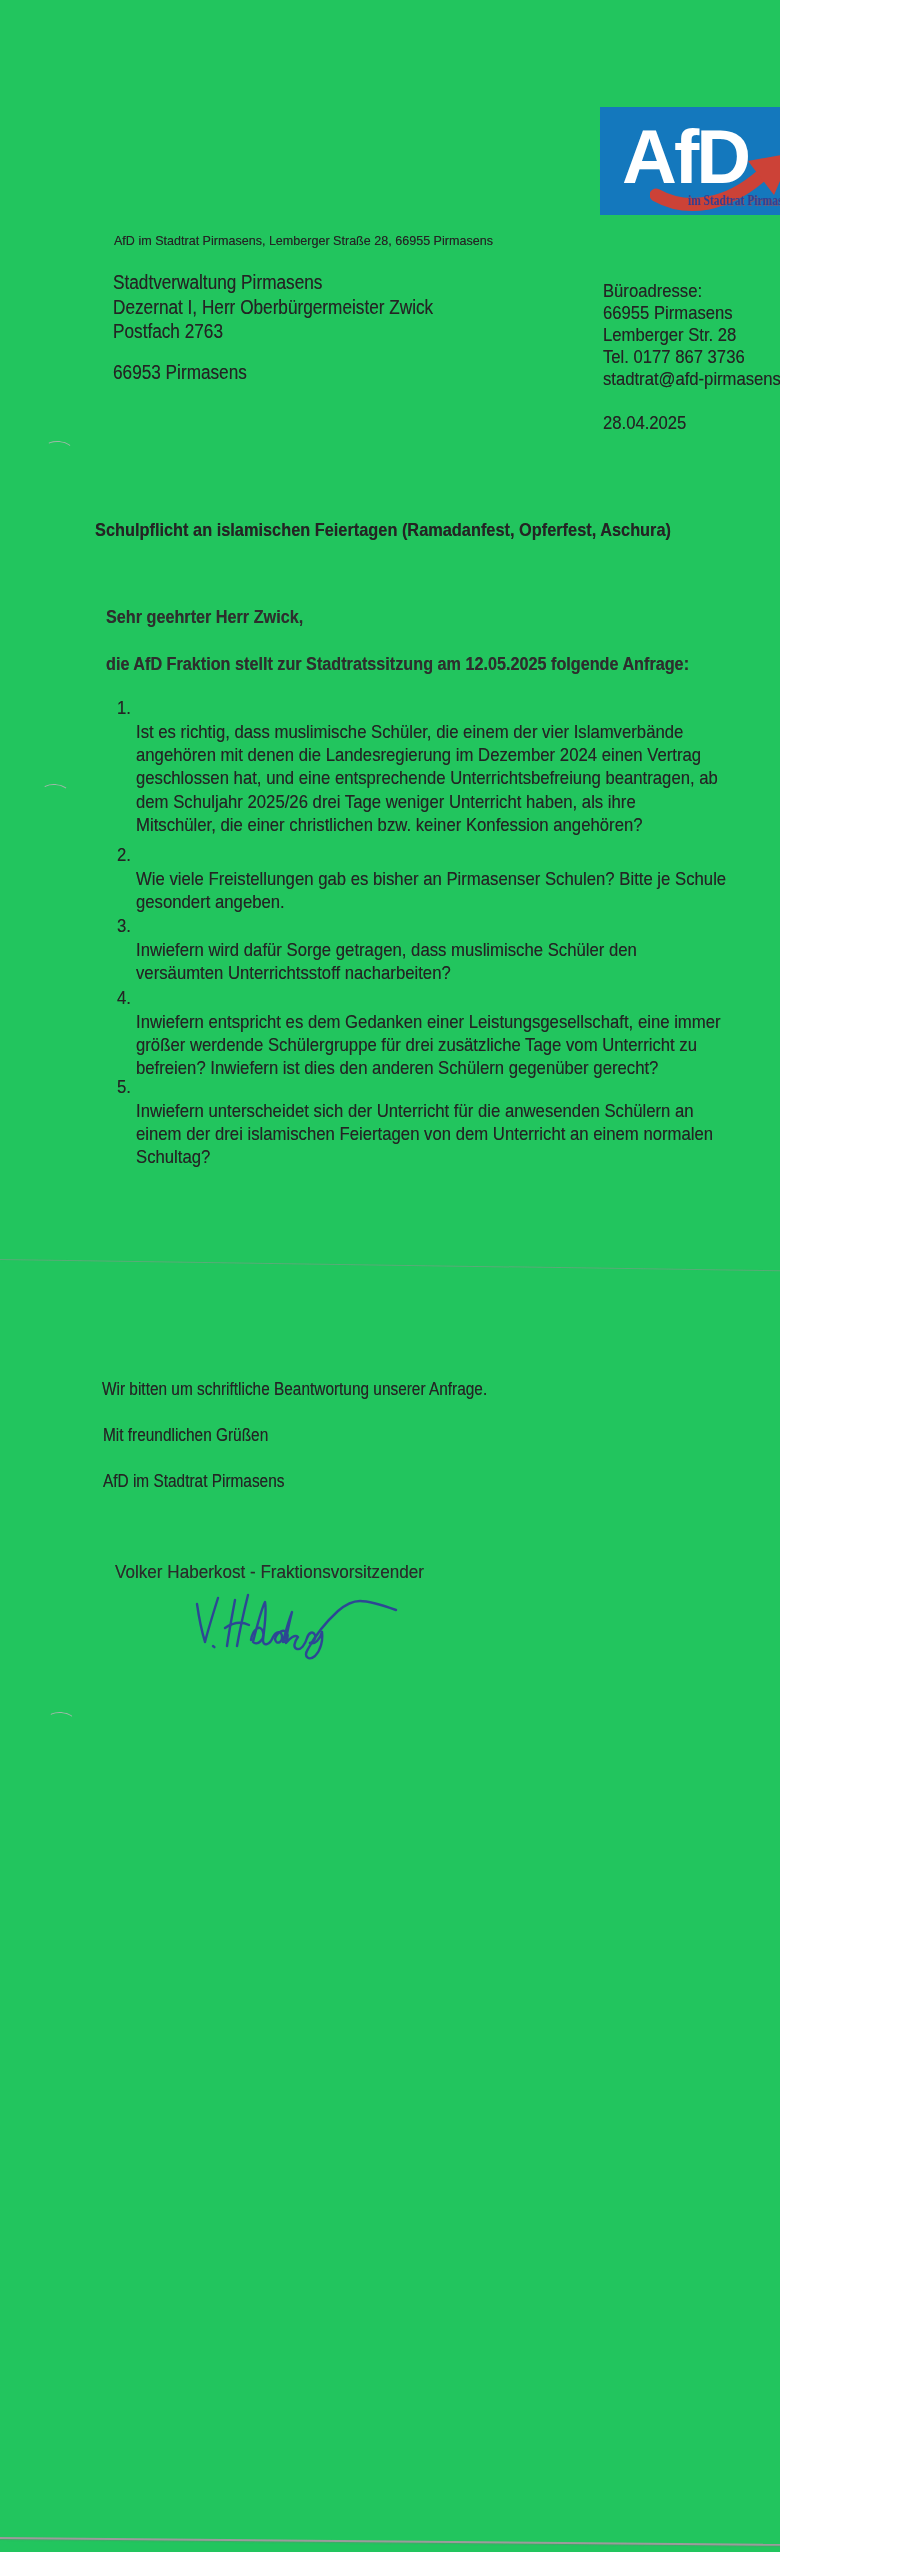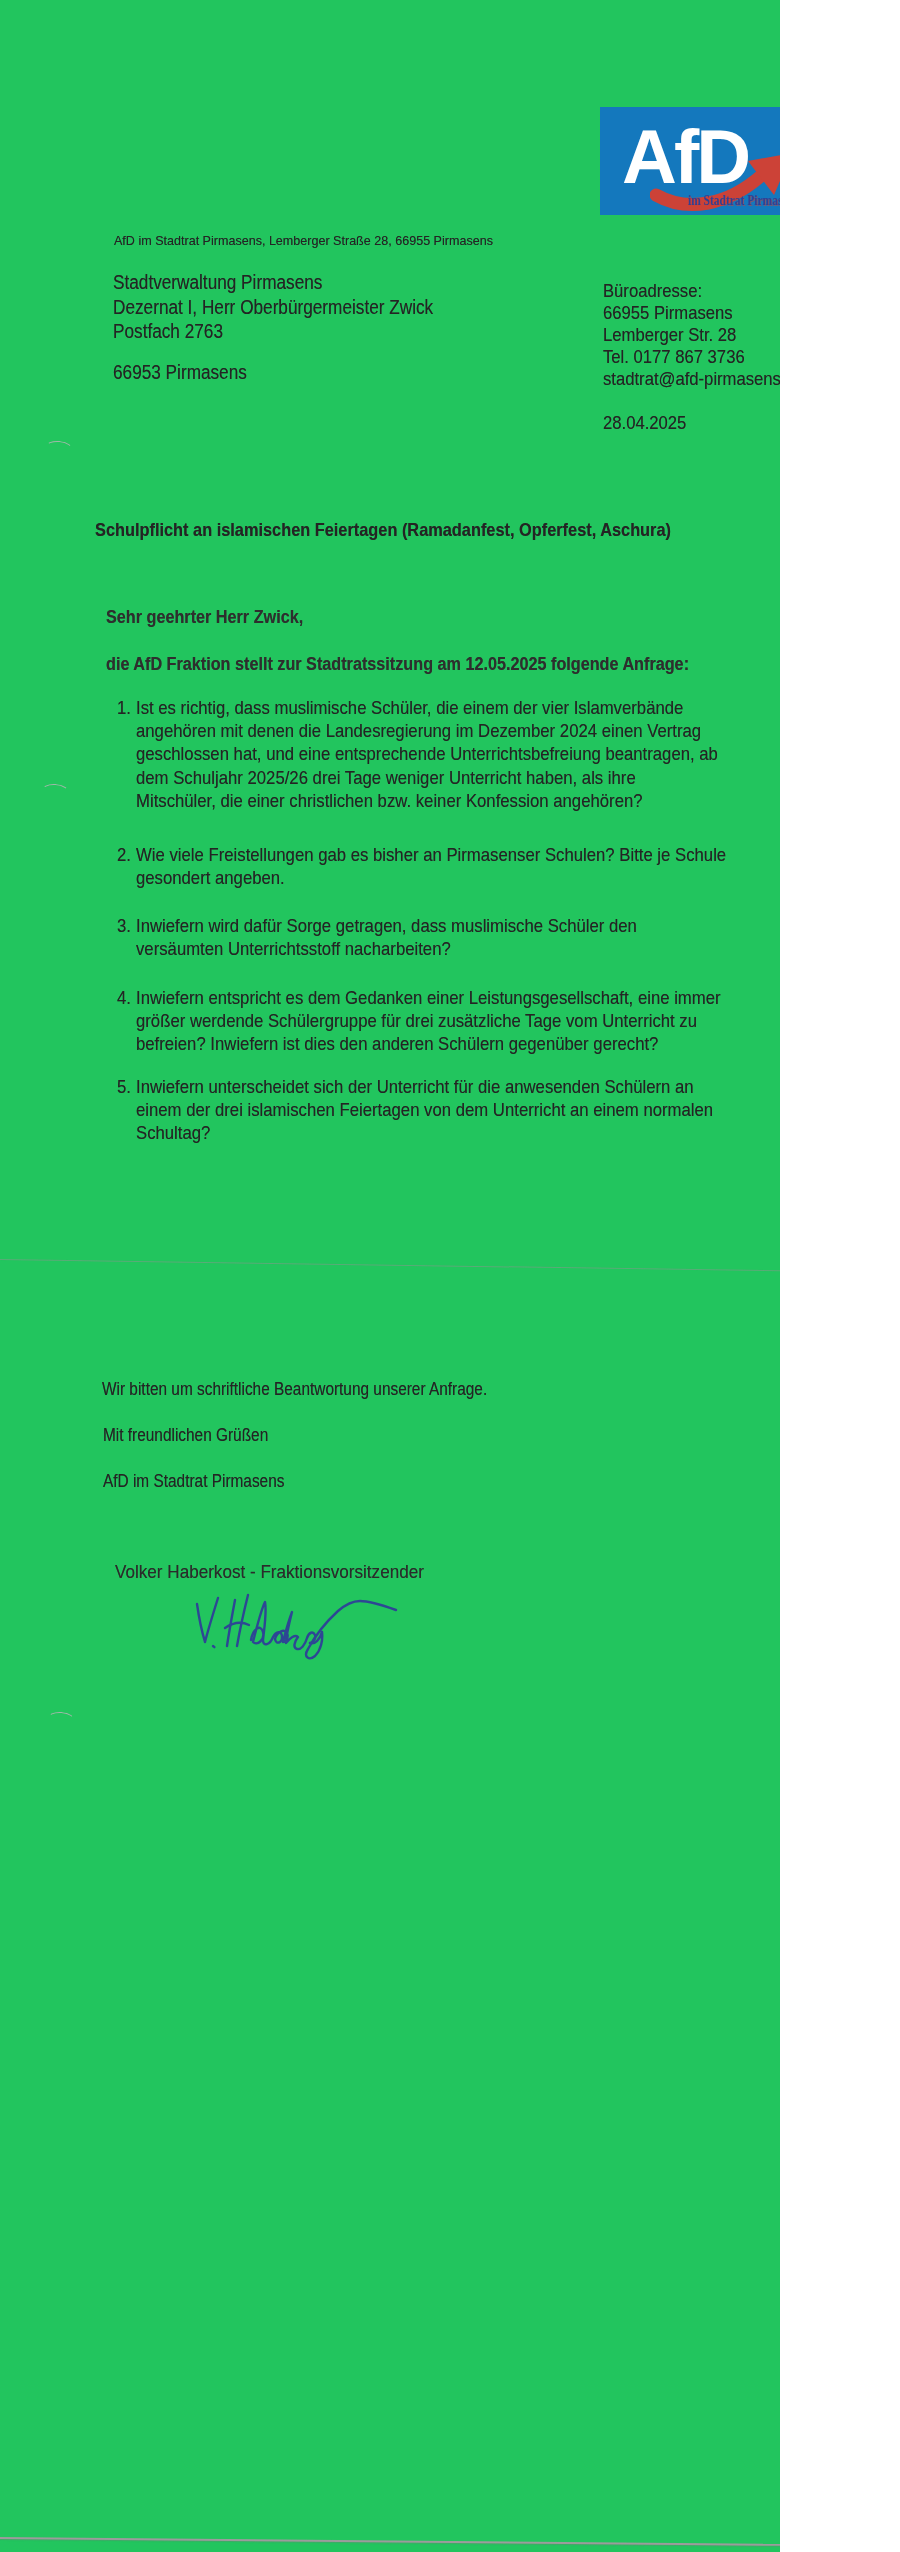--- a/index.html
+++ b/index.html
@@ -31,21 +31,21 @@
   .date{left:603px;top:412px;font-size:18.5px;transform:scaleX(.9);transform-origin:0 0;white-space:nowrap;}
   
   .subject{left:95px;top:519px;font-size:19px;font-weight:bold;white-space:nowrap;
     transform:scaleX(.86);transform-origin:0 0;}
   .salut{left:106px;top:607px;font-size:18px;font-weight:bold;white-space:nowrap;
     transform:scaleX(.9);transform-origin:0 0;color:#2e2e2e;}
   .intro{left:106px;top:654px;font-size:18px;font-weight:bold;white-space:nowrap;
     transform:scaleX(.9);transform-origin:0 0;color:#2e2e2e;}
   .q{position:absolute;left:117px;}
   .qnum{position:absolute;left:0;top:0;font-size:19px;line-height:23.2px;transform:scaleX(.88);transform-origin:0 0;}
-  .qlines{margin-left:19px;}
+  .qlines{margin-left:19px;margin-top:24px;}
   .bodyline{font-size:19px;line-height:23.2px;white-space:nowrap;transform:scaleX(.88);transform-origin:0 0;}
   .closeline{font-size:17.5px;white-space:nowrap;transform:scaleX(.88);transform-origin:0 0;}
   .signer{left:115px;top:1561px;font-size:19px;white-space:nowrap;transform:scaleX(.9);transform-origin:0 0;color:#2b2b2b;}
   .signature{left:185px;top:1588px;width:216px;height:82px;}
   
   .arc{position:absolute;width:26px;height:14px;border:1.6px solid transparent;
     border-top-color:var(--scan-gray,#b5b5b5);border-radius:50%;opacity:.85;}
   .crease{position:absolute;left:0;top:1259px;width:905px;height:1.4px;
     background:rgba(145,145,145,.5);transform:rotate(.83deg);transform-origin:0 0;}
   .bottom-edge{position:absolute;left:0;top:2537px;width:905px;height:2px;

